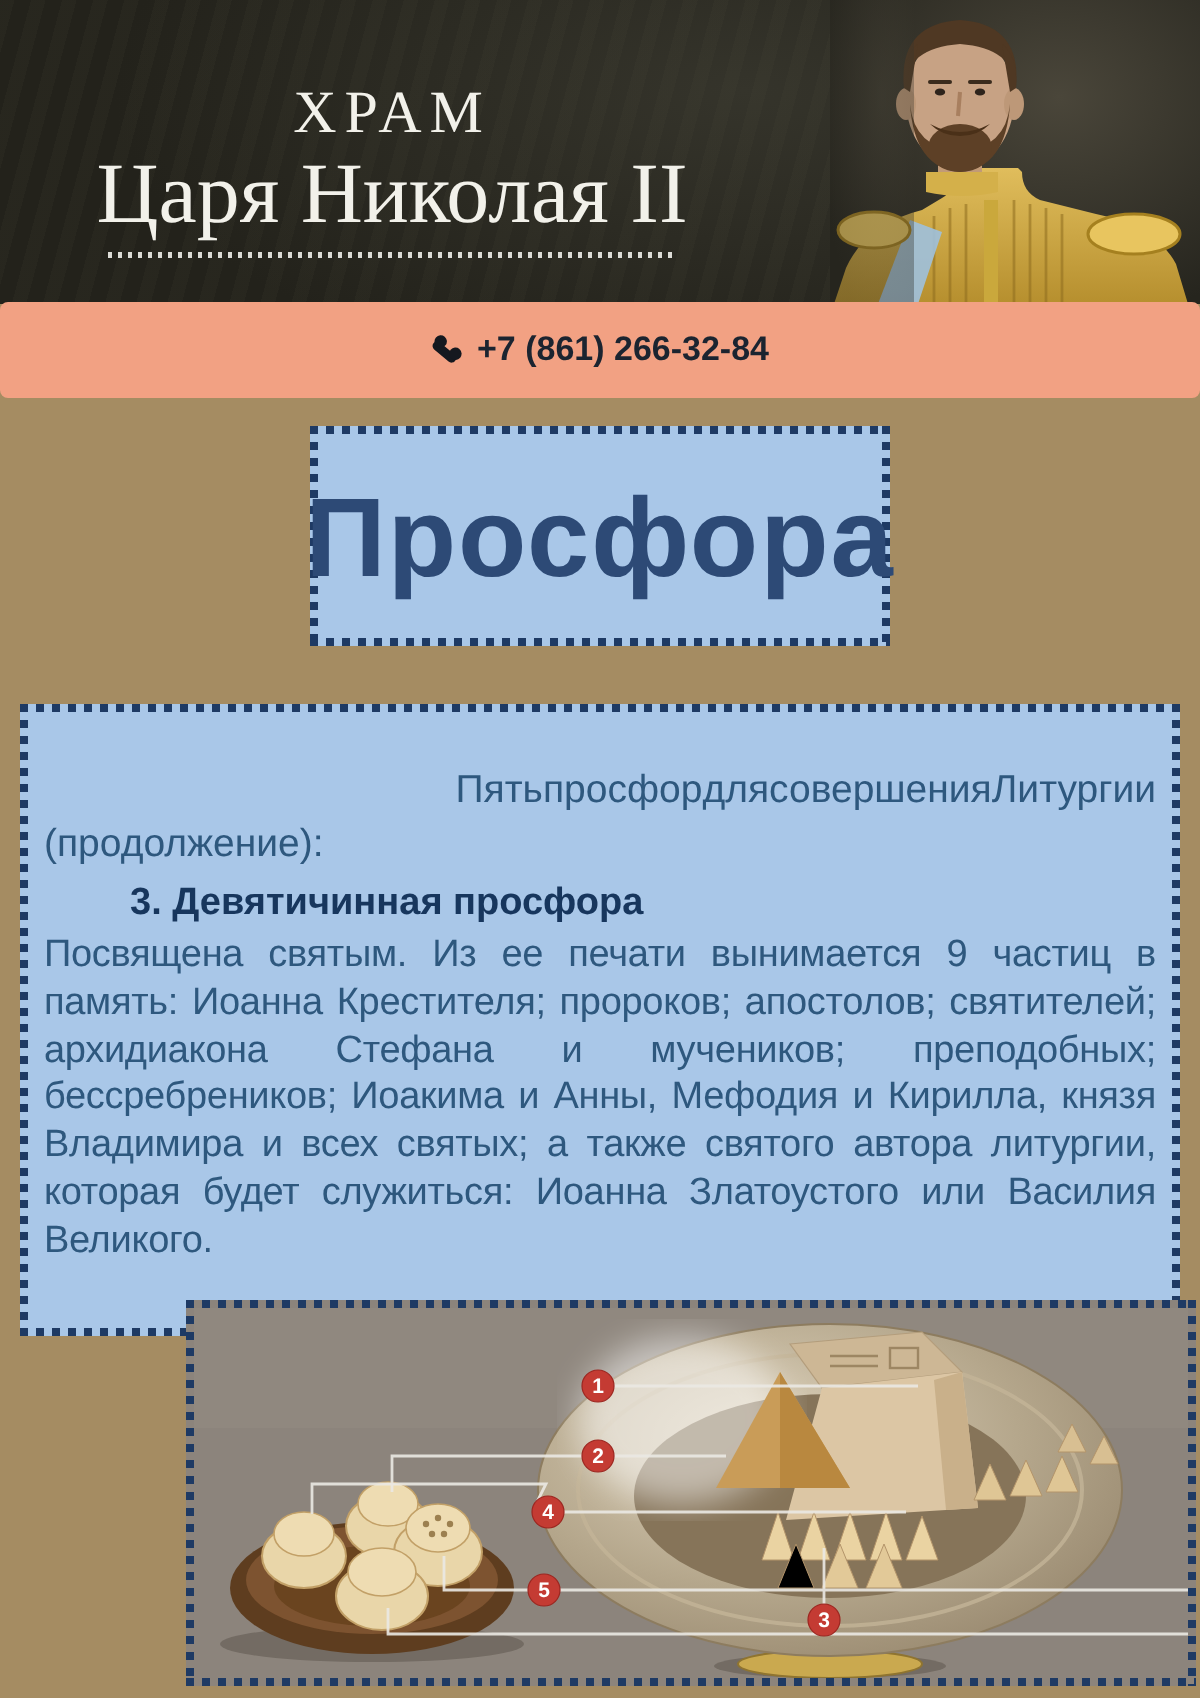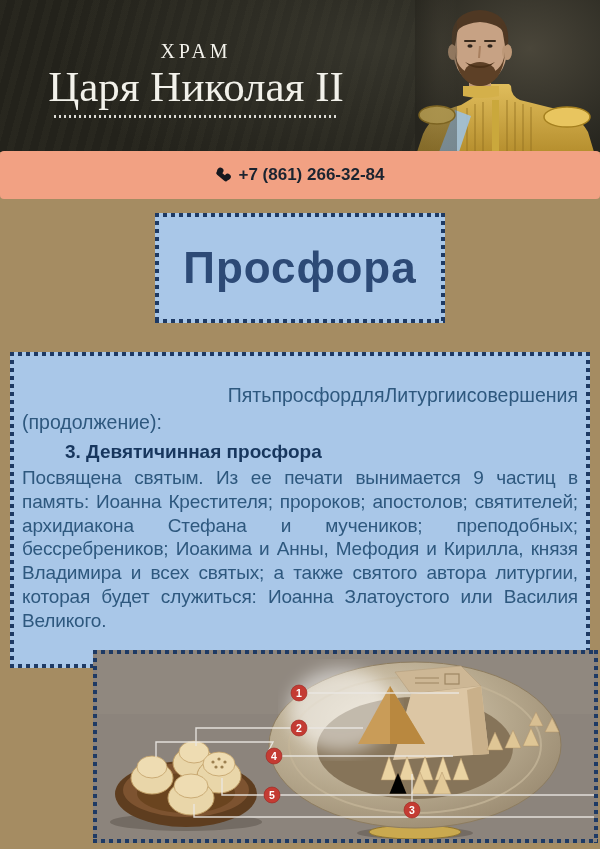--- a/index.html
+++ b/index.html
@@ -29,21 +29,21 @@
       linear-gradient(180deg,#8a7a5e 0%,#ab9268 30%,#b59a6e 62%,#a08760 100%);
   }
   
   .header{position:absolute;left:0;top:0;width:600px;height:152px;
     background:
       repeating-linear-gradient(105deg,rgba(82,80,62,.10) 0 7px,rgba(0,0,0,0) 7px 15px),
       radial-gradient(420px 200px at 62% 30%,#35342b 0%,#23221b 75%);}
   .header-titles{position:absolute;left:0;top:0;width:392px;height:152px;
     display:flex;flex-direction:column;align-items:center;color:#f2f1ea;
     font-family:"Liberation Serif","DejaVu Serif",serif;}
-  .temple-label{margin-top:40px;font-size:20px;letter-spacing:4px;}
+  .temple-label{margin-top:40px;font-size:30px;letter-spacing:4px;}
   .temple-name{margin-top:4px;font-size:43px;line-height:40px;white-space:nowrap;font-family:Liberation Serif, serif;}
   .dotline{width:284px;height:3px;margin-top:8px;
     background:repeating-linear-gradient(90deg,rgba(240,240,235,.9) 0 2px,transparent 2px 5px);}
   .portrait{position:absolute;right:0;top:0;width:185px;height:152px;}
   
   .contact-bar{position:absolute;left:0;top:151px;width:600px;height:48px;background:#f2a183;
     border-radius:4px;display:flex;flex-direction:column;align-items:center;justify-content:center;
     color:#1b2430;font-weight:700;font-size:17px;}
   .contact-row{display:flex;align-items:center;gap:7px;line-height:22px;}
   .contact-row svg{display:block;}
@@ -51,21 +51,21 @@
   .dotted{background-color:#a9c7e8;
     background-image:
       repeating-linear-gradient(90deg,#1e3a64 0 4px,transparent 4px 8px),
       repeating-linear-gradient(90deg,#1e3a64 0 4px,transparent 4px 8px),
       repeating-linear-gradient(180deg,#1e3a64 0 4px,transparent 4px 8px),
       repeating-linear-gradient(180deg,#1e3a64 0 4px,transparent 4px 8px);
     background-size:100% 4px,100% 4px,4px 100%,4px 100%;
     background-position:0 0,0 100%,0 0,100% 0;background-repeat:no-repeat;}
   .title-box{position:absolute;left:155px;top:213px;width:290px;height:110px;
     display:flex;align-items:center;justify-content:center;}
-  .title-box .title{font-size:44px;font-weight:800;letter-spacing:1px;color:#2d4a76;}
+  .title-box .title{font-size:56px;font-weight:800;letter-spacing:1px;color:#2d4a76;}
   .main-box{position:absolute;left:10px;top:352px;width:580px;height:316px;box-sizing:border-box;
     padding:30px 12px 0 12px;color:#2e587e;}
   .intro-l1{display:flex;justify-content:flex-end;font-size:19.5px;line-height:27px;}
   .intro-l2{font-size:19.5px;line-height:27px;}
   .section-heading{font-size:19px;font-weight:700;color:#17365d;line-height:27px;margin-top:2px;margin-left:43px;}
   .body-text{font-size:19px;line-height:23.8px;text-align:justify;letter-spacing:-0.15px;margin-top:1px;}
   .figure-box{position:absolute;left:93px;top:650px;width:505px;height:193px;background-color:#8c847c;}
   .figure-box svg{position:absolute;left:4px;top:4px;}
 </style>
 </head>
@@ -154,22 +154,22 @@
 
   <div class="title-box dotted">
     <div class="title">Просфора</div>
   </div>
 
   <div class="main-box dotted">
     <div class="intro-l1">
       <span>Пять</span>
       <span>просфор</span>
       <span>для</span>
+      <span>совершения</span>
       <span>Литургии</span>
-      <span>совершения</span>
     </div>
     <div class="intro-l2">(продолжение):</div>
     <div class="section-heading">3. Девятичинная просфора</div>
     <div class="body-text">Посвящена святым. Из ее печати вынимается 9 частиц в память: Иоанна Крестителя; пророков; апостолов; святителей; архидиакона Стефана и мучеников; преподобных; бессребреников; Иоакима и Анны, Мефодия и Кирилла, князя Владимира и всех святых; а также святого автора литургии, которая будет служиться: Иоанна Златоустого или Василия Великого.</div>
   </div>
 
   <div class="figure-box dotted">
     <svg width="497" height="185" viewBox="0 0 497 185">
       <defs>
         <radialGradient id="metal" cx="38%" cy="35%" r="80%">

